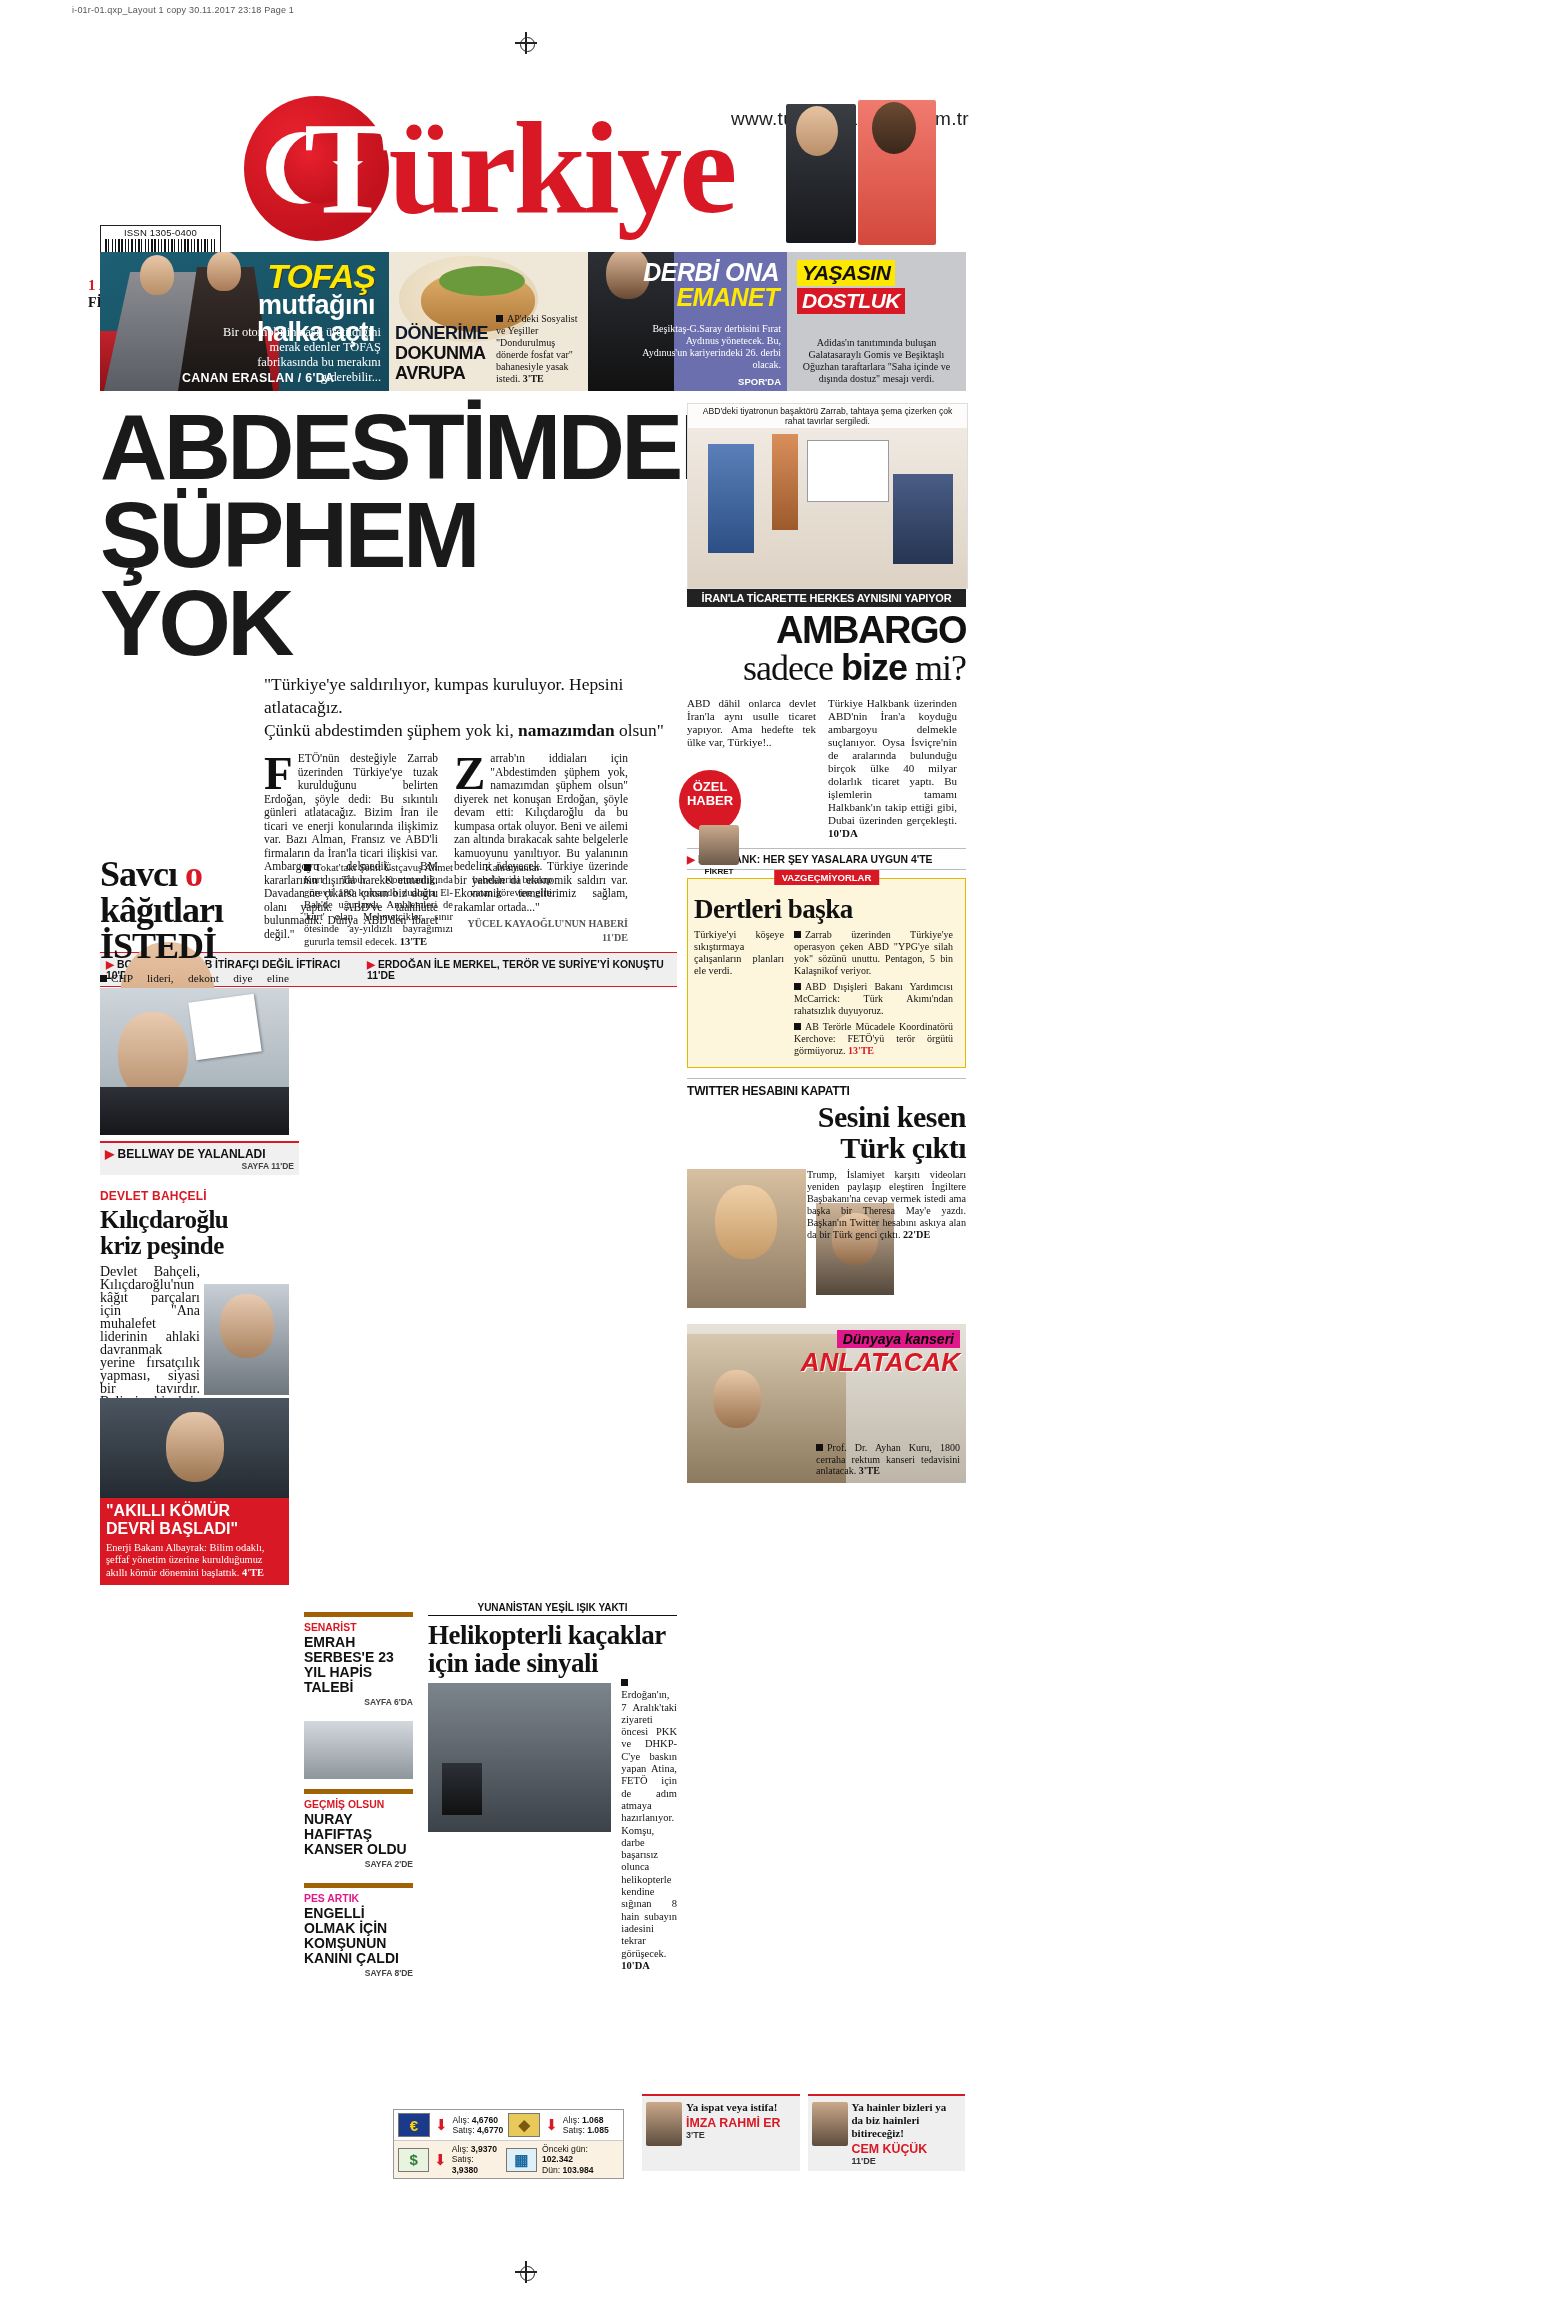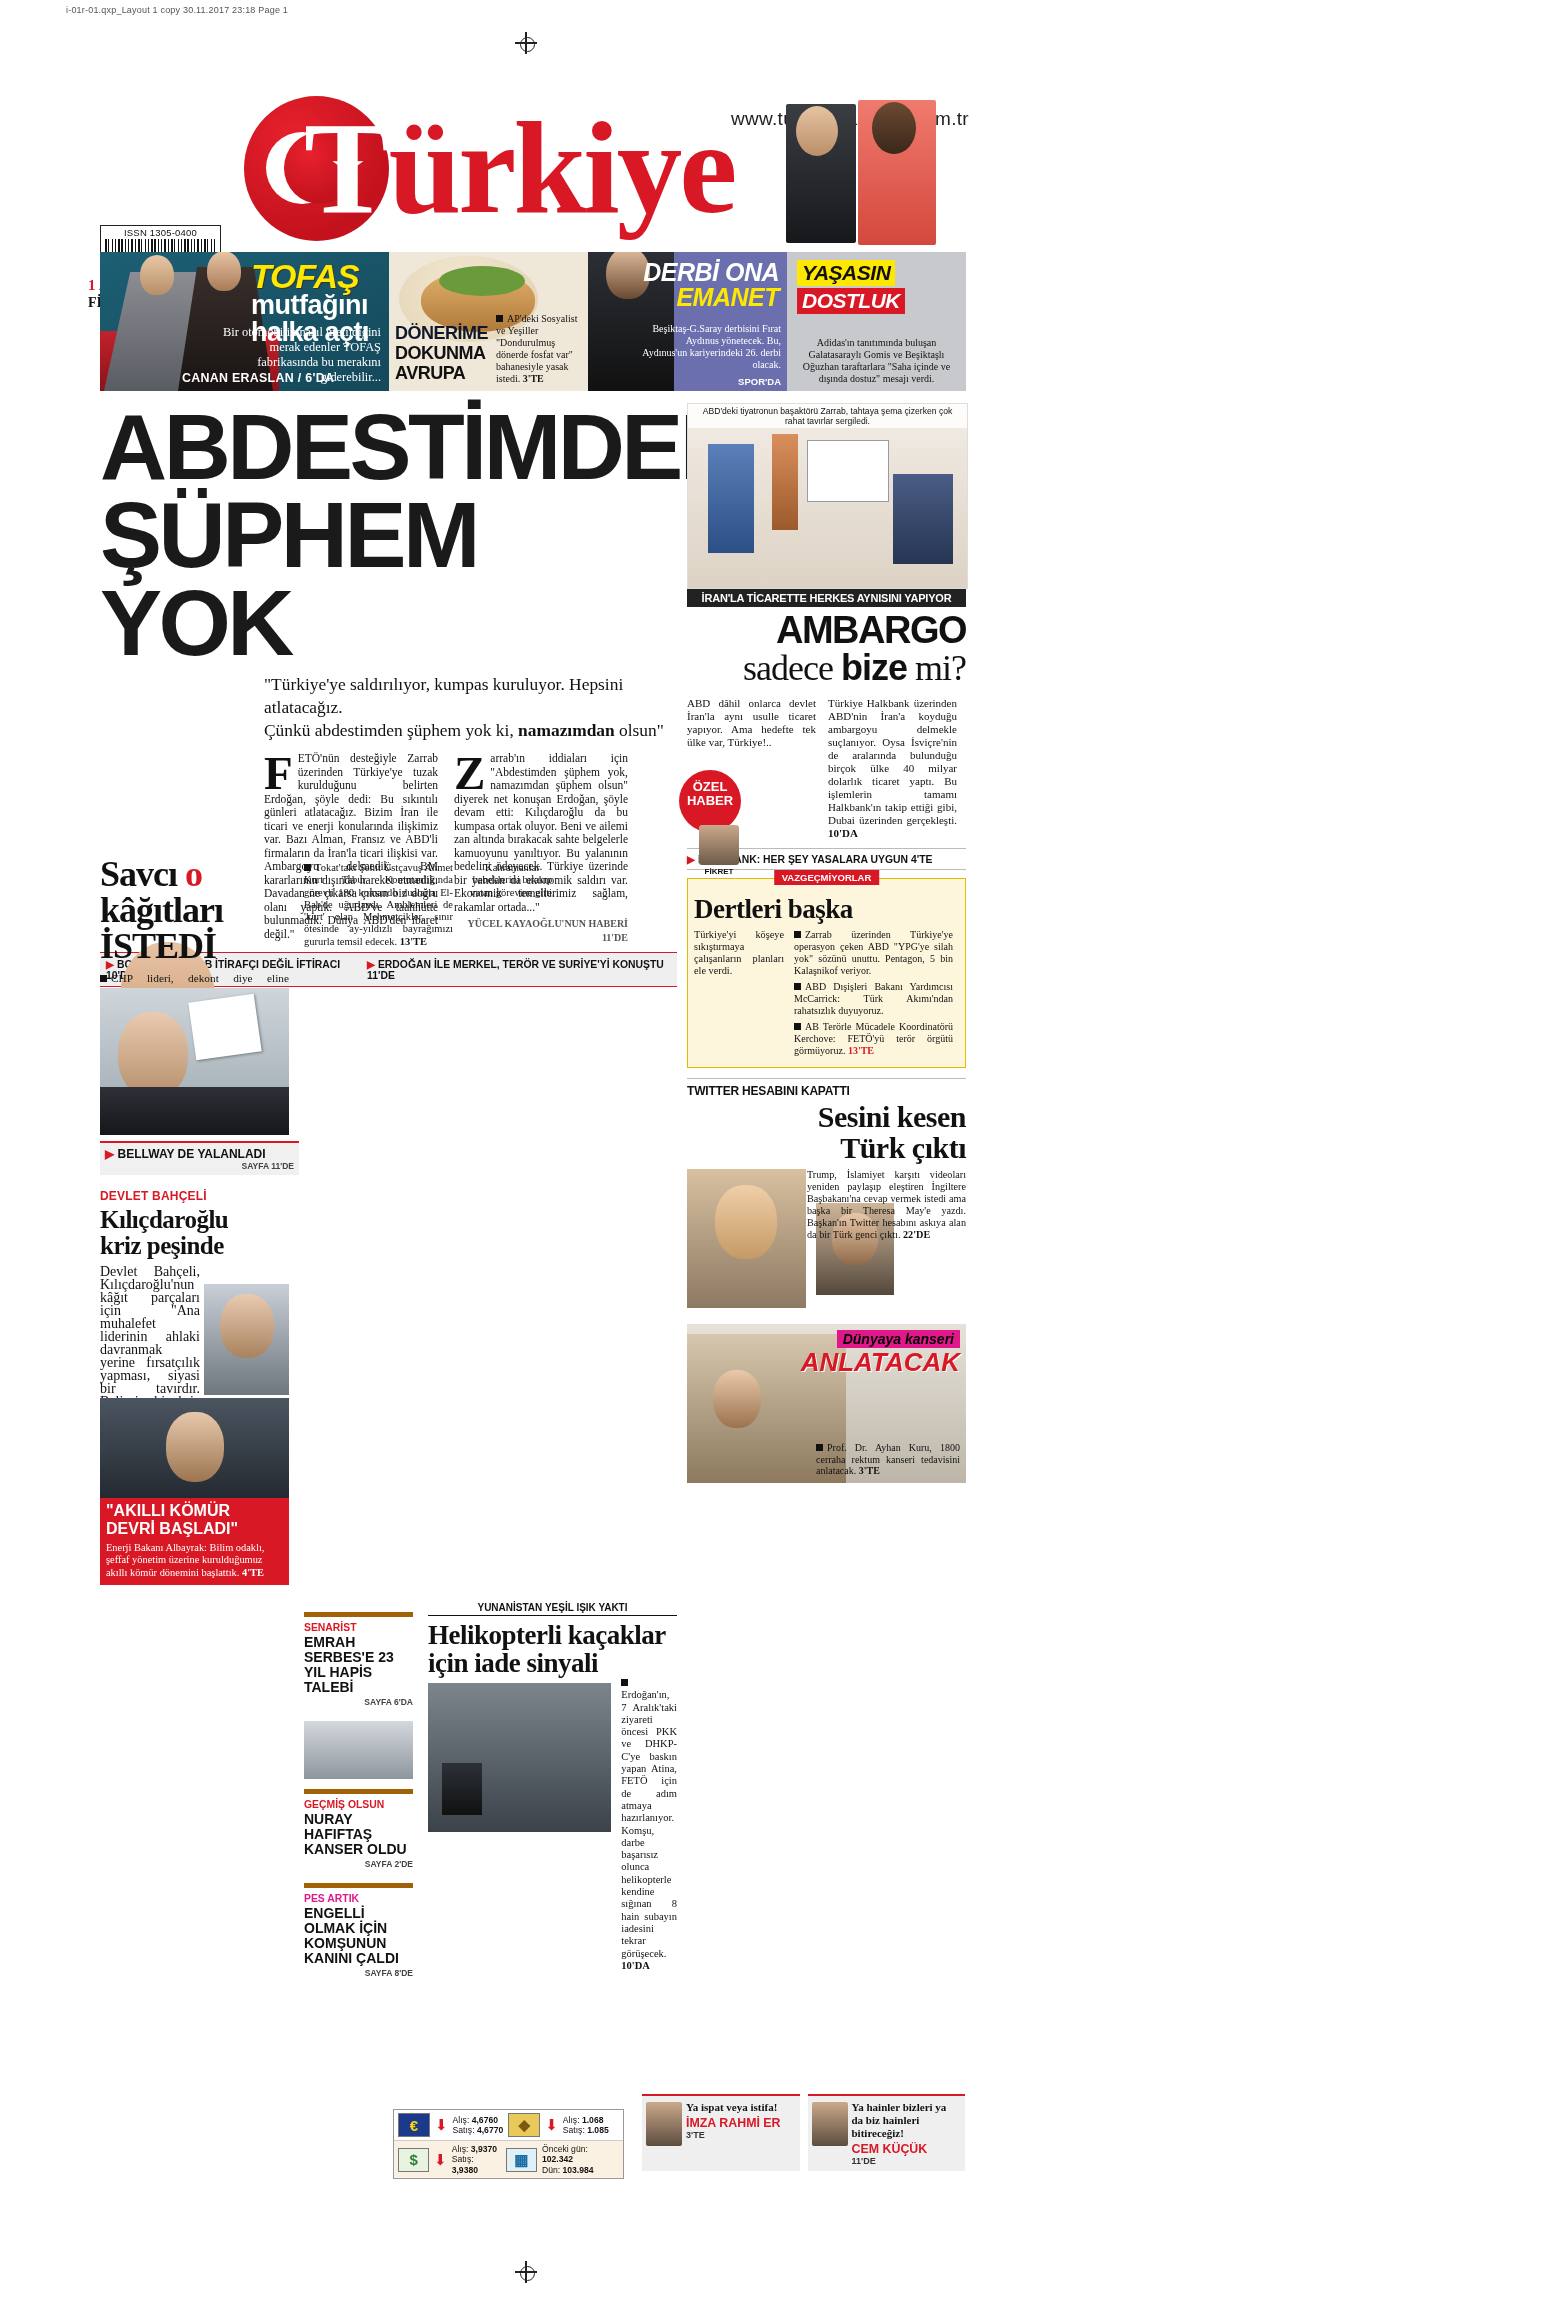--- a/index.html
+++ b/index.html
@@ -1,20 +1,20 @@
 <!DOCTYPE html>
 <html><head>
 <meta charset="utf-8">
 <style>
   html,body{margin:0;padding:0;background:#fff;}
   body{width:1567px;height:2315px;font-family:"Liberation Sans",sans-serif;color:#111;overflow:hidden;position:relative;}
   .page{position:relative;width:1567px;height:2315px;background:#fff;}
 
   
-  .printinfo{position:absolute;left:66px;top:5px;font-size:9px;color:#555;font-family:"Liberation Sans",sans-serif;letter-spacing:0.2px;}
+  .printinfo{position:absolute;left:72px;top:5px;font-size:9px;color:#555;font-family:"Liberation Sans",sans-serif;letter-spacing:0.2px;}
   .regmark{position:absolute;width:22px;height:22px;}
   .regmark:before,.regmark:after{content:"";position:absolute;background:#222;}
   .regmark:before{left:10px;top:0;width:1.5px;height:22px;}
   .regmark:after{top:10px;left:0;height:1.5px;width:22px;}
   .regcirc{position:absolute;width:13px;height:13px;border:1.5px solid #222;border-radius:50%;left:4.5px;top:4.5px;}
 
   
   .masthead{position:absolute;left:0;top:78px;width:1567px;height:164px;}
   .website{position:absolute;left:731px;top:30px;font-size:19px;color:#222;letter-spacing:0.3px;}
   .logo-wrap{position:absolute;left:244px;top:18px;width:498px;height:129px;}
@@ -40,21 +40,21 @@
   .promo{position:absolute;left:100px;top:252px;width:866px;height:139px;display:flex;overflow:hidden;}
   .pbox{position:relative;overflow:hidden;}
   .p1{width:289px;background:linear-gradient(160deg,#1d5f73,#14485a);}
   .p2{width:199px;background:#efe7d8;}
   .p3{width:199px;background:#6b6fae;}
   .p4{width:179px;background:#c7c9cc;}
   .pfigL{position:absolute;left:4px;bottom:0;width:119px;height:119px;background:linear-gradient(#8b8d93,#5a5c63);clip-path:polygon(22% 0,78% 0,100% 100%,0 100%);}
   .pfigL2{position:absolute;left:78px;bottom:0;width:95px;height:124px;background:linear-gradient(#3a2f2b,#181413);clip-path:polygon(20% 0,80% 0,100% 100%,0 100%);}
   .pcar{position:absolute;left:0;bottom:0;width:179px;height:60px;background:linear-gradient(#c0232b,#8e1118);}
   .head-c{position:absolute;width:34px;height:40px;border-radius:50% 50% 45% 45%;}
-  .tofas-t{position:absolute;right:20px;top:8px;}
+  .tofas-t{position:absolute;right:14px;top:8px;text-align:right;}
   .tofas-t .l1{font-family:"Liberation Sans",sans-serif;font-weight:bold;font-style:italic;font-size:34px;color:#ffe800;letter-spacing:-1px;line-height:32px;text-shadow:1px 1px 0 #333;}
   .tofas-t .l2,.tofas-t .l3{font-family:"Liberation Sans",sans-serif;font-weight:bold;font-size:27px;color:#fff;line-height:27px;letter-spacing:-0.5px;}
   .tofas-sum{position:absolute;right:8px;bottom:6px;width:167px;text-align:right;font-family:"Liberation Serif",serif;font-size:12.4px;color:#fff;line-height:15px;}
   .byline-tag{position:absolute;left:82px;bottom:6px;font-weight:bold;font-size:12.4px;color:#fff;letter-spacing:0.3px;}
   .plate{position:absolute;left:10px;top:4px;width:139px;height:86px;border-radius:50%;background:radial-gradient(circle at 45% 40%,#f3e9d4,#e2d2b2);}
   .doner{position:absolute;left:22px;top:14px;width:114px;height:62px;border-radius:50%/48%;background:linear-gradient(#e2b06b,#b07a3a);}
   .lettuce{position:absolute;left:40px;top:10px;width:86px;height:30px;border-radius:50%;background:#6a9a3c;}
   .doner-t{position:absolute;left:6px;bottom:8px;line-height:20px;}
   .doner-t .a{color:#0f172a;font-weight:bold;font-size:18px;letter-spacing:-0.5px;}
   .doner-t .b{color:#111;font-weight:bold;font-size:18px;letter-spacing:-0.5px;}

